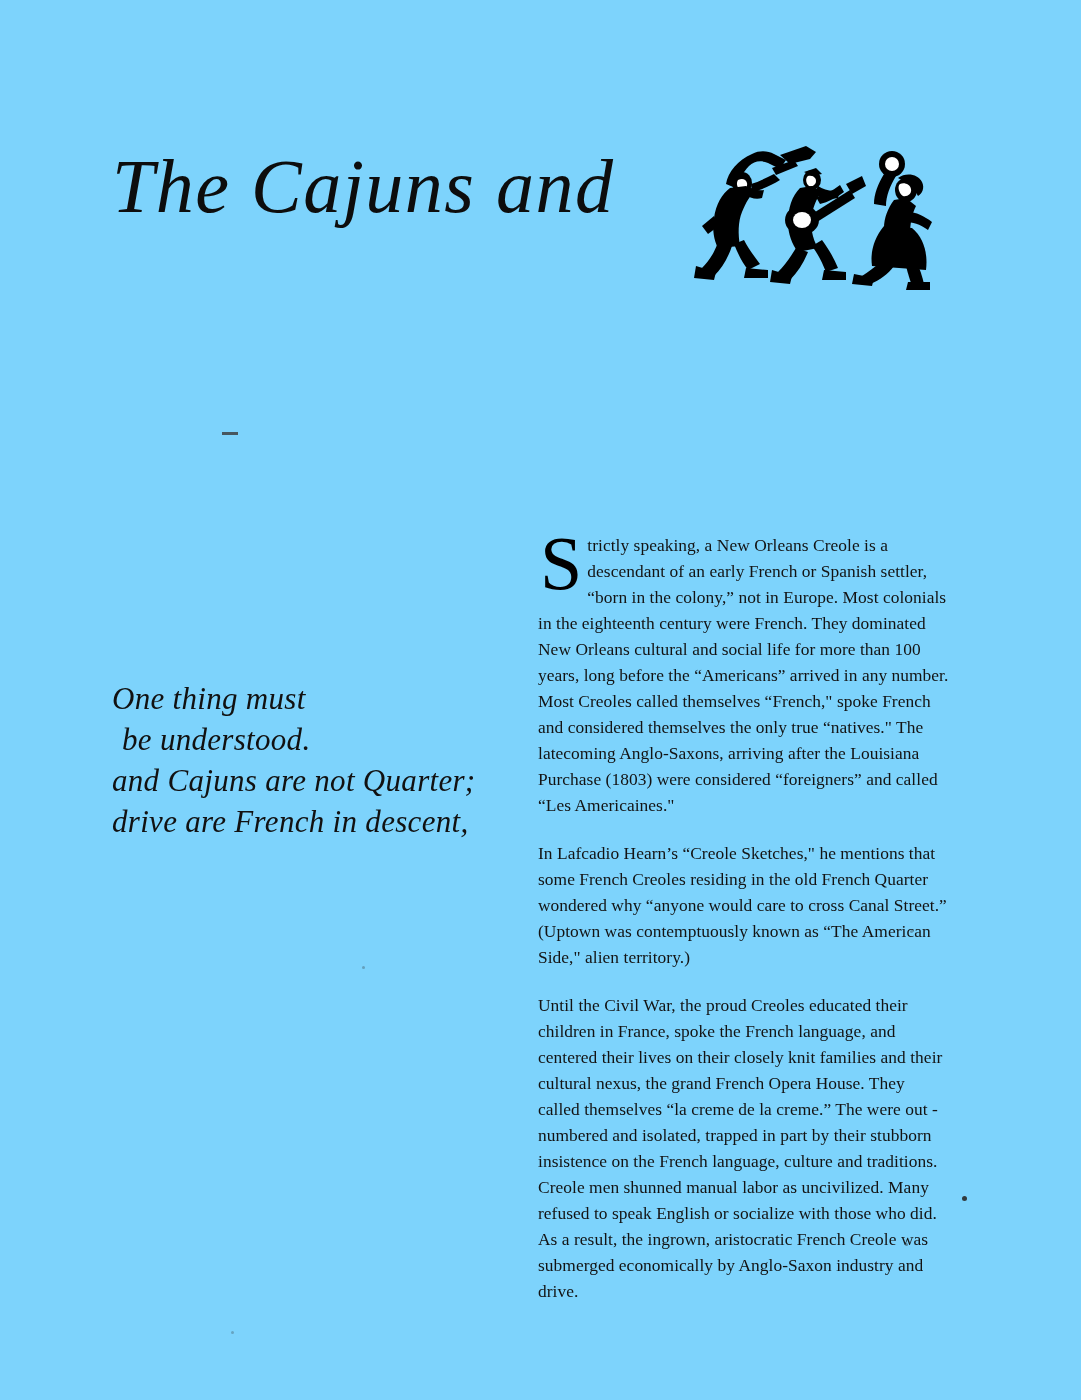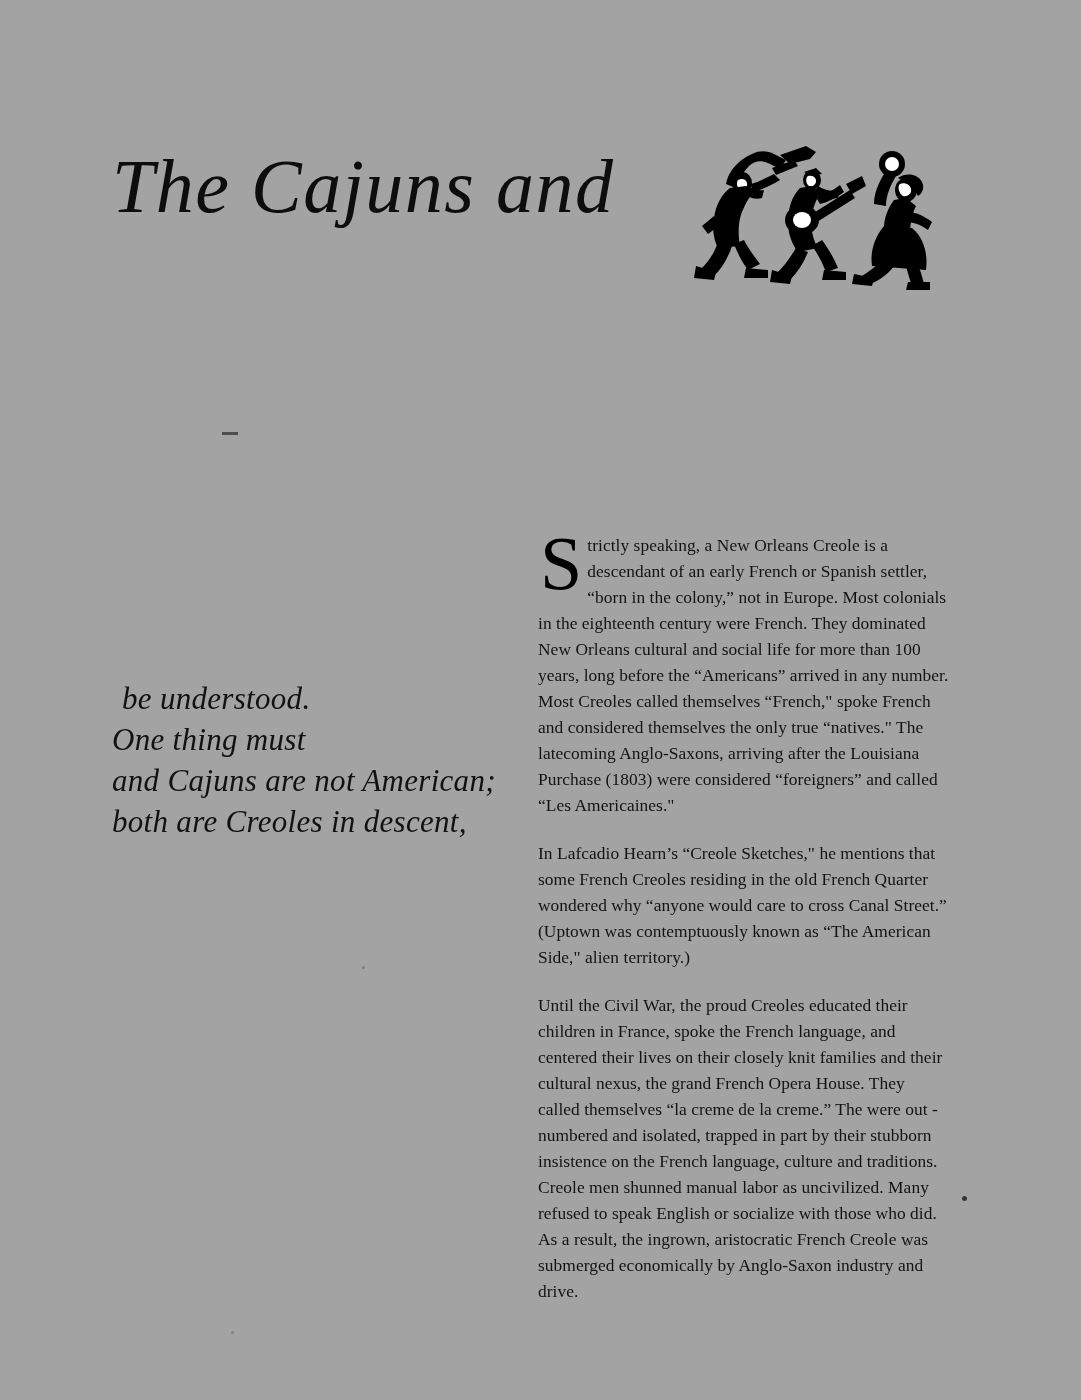--- a/index.html
+++ b/index.html
@@ -13,21 +13,21 @@
     position: relative;
     overflow: hidden;
     font-family: "Liberation Serif", "DejaVu Serif", serif;
     color: #151515;
     -webkit-font-smoothing: antialiased;
   }
 
   .page {
     position: absolute;
     inset: 0;
-    background: #a3a3a3;
+    background: #7dd3fc;
   }
 
   
   .title-block {
     position: absolute;
     left: 112px;
     top: 140px;
     width: 580px;
   }
   .title-line {
@@ -216,24 +216,24 @@
   </div>
 
   <div class="artifact-dash"></div>
   <div class="speck s1"></div>
   <div class="speck s2"></div>
   <div class="speck s3"></div>
   <div class="speck s4"></div>
   <div class="speck s5"></div>
 
   <div class="pullquote">
+    <div class="pq-line">One thing must</div>
     <div class="pq-line indent">be understood.</div>
-    <div class="pq-line">One thing must</div>
-    <div class="pq-line">and Cajuns are not American;</div>
-    <div class="pq-line">both are Creoles in descent,</div>
+    <div class="pq-line">and Cajuns are not Quarter;</div>
+    <div class="pq-line">drive are French in descent,</div>
   </div>
 
   <div class="body-col">
     <p class="lead">
         <span class="dropcap">S</span>
         <span class="lead-rest">trictly speaking, a New Orleans Creole is a descendant of an early French or Spanish settler, “born in the colony,” not in Europe. Most colonials in the eighteenth century were French. They dominated New Orleans cultural and social life for more than 100 years, long before the “Americans” arrived in any number. Most Creoles called themselves “French," spoke French and considered themselves the only true “natives." The latecoming Anglo-Saxons, arriving after the Louisiana Purchase (1803) were considered “foreigners” and called “Les Americaines."</span>
       </p>
     <p>In Lafcadio Hearn’s “Creole Sketches," he mentions that some French Creoles residing in the old French Quarter wondered why “anyone would care to cross Canal Street.” (Uptown was contemptuously known as “The American Side," alien territory.)</p>
     <p>Until the Civil War, the proud Creoles educated their children in France, spoke the French language, and centered their lives on their closely knit families and their cultural nexus, the grand French Opera House. They called themselves “la creme de la creme.” The were out -numbered and isolated, trapped in part by their stubborn insistence on the French language, culture and traditions. Creole men shunned manual labor as uncivilized. Many refused to speak English or socialize with those who did. As a result, the ingrown, aristocratic French Creole was submerged economically by Anglo-Saxon industry and drive.</p>
   </div>

